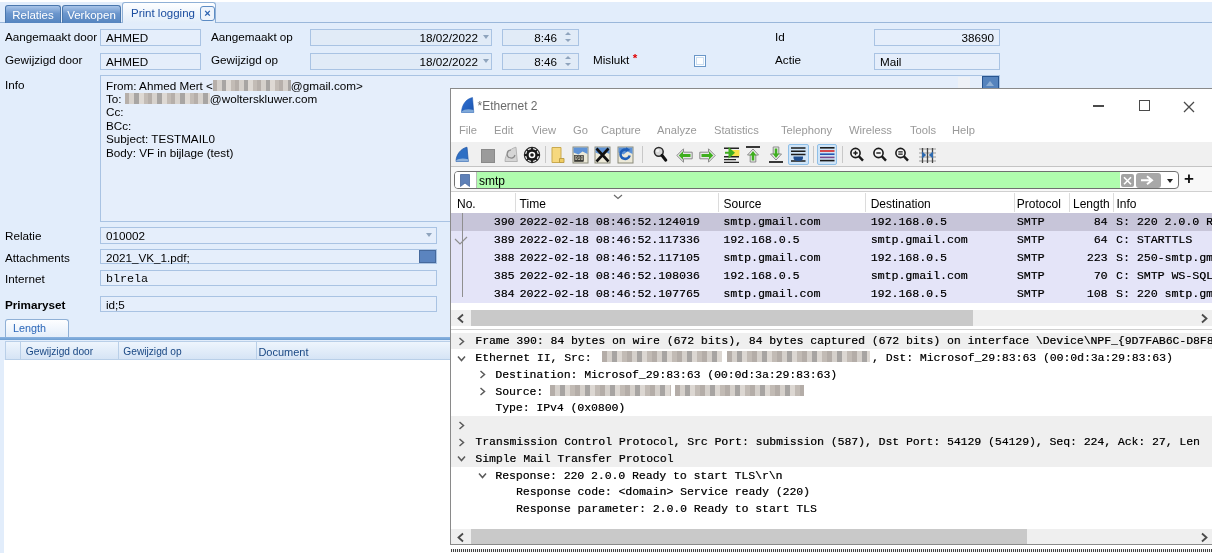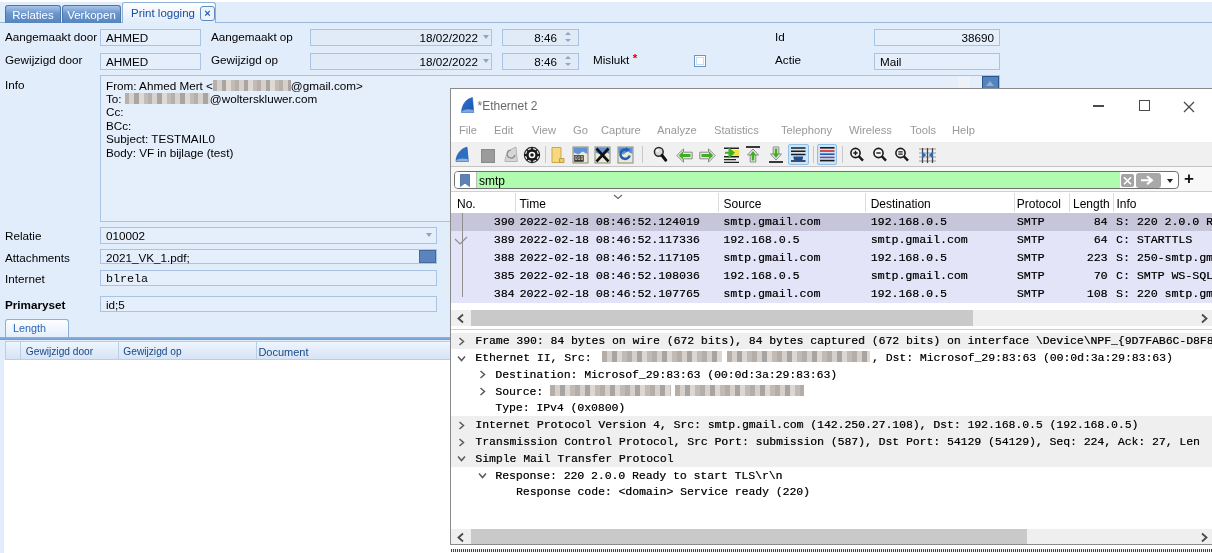--- a/index.html
+++ b/index.html
@@ -392,31 +392,32 @@
     <div class="dl" style="top:40.3px;"><svg class="ar" width="9" height="9" style="left:26.7px;">
           <path d="M2.5,1 L6.5,4.5 L2.5,8" stroke="#5a5a5a" stroke-width="1.5" fill="none"></path>
         </svg><span style="left:44.3px;">Destination: Microsof_29:83:63 (00:0d:3a:29:83:63)</span></div>
     <div class="dl" style="top:57.1px;"><svg class="ar" width="9" height="9" style="left:26.7px;">
           <path d="M2.5,1 L6.5,4.5 L2.5,8" stroke="#5a5a5a" stroke-width="1.5" fill="none"></path>
         </svg><span style="left:44.3px;">Source:</span>
       <span class="blur" style="left:99px;width:121px;"></span><span class="blur" style="left:224px;width:129px;"></span></div>
     <div class="dl" style="top:73.9px;"><span style="left:44.3px;">Type: IPv4 (0x0800)</span></div>
     <div class="dl" style="top:90.7px;"><svg class="ar" width="9" height="9" style="left:5.7px;">
           <path d="M2.5,1 L6.5,4.5 L2.5,8" stroke="#5a5a5a" stroke-width="1.5" fill="none"></path>
-        </svg><span style="left:24.3px;">Internet Protocol Version 4, Src: smtp.gmail.com (142.250.27.108), Dst: 192.168.0.5 (192.168.0.5)</span></div>
+        </svg></div>
     <div class="dl" style="top:107.5px;"><svg class="ar" width="9" height="9" style="left:5.7px;">
           <path d="M2.5,1 L6.5,4.5 L2.5,8" stroke="#5a5a5a" stroke-width="1.5" fill="none"></path>
         </svg><span style="left:24.3px;">Transmission Control Protocol, Src Port: submission (587), Dst Port: 54129 (54129), Seq: 224, Ack: 27, Len</span></div>
     <div class="dl" style="top:124.3px;"><svg class="ar" width="9" height="9" style="left:5.7px;">
           <path d="M1,2.5 L4.5,6.5 L8,2.5" stroke="#5a5a5a" stroke-width="1.5" fill="none"></path>
         </svg><span style="left:24.3px;">Simple Mail Transfer Protocol</span></div>
     <div class="dl" style="top:141.1px;"><svg class="ar" width="9" height="9" style="left:26.7px;">
           <path d="M1,2.5 L4.5,6.5 L8,2.5" stroke="#5a5a5a" stroke-width="1.5" fill="none"></path>
         </svg><span style="left:44.3px;">Response: 220 2.0.0 Ready to start TLS\r\n</span></div>
     <div class="dl" style="top:157.9px;"><span style="left:65px;">Response code: &lt;domain&gt; Service ready (220)</span></div>
+    <div class="dl" style="top:174.7px;"><span style="left:65px;">Response parameter: 2.0.0 Ready to start TLS</span></div>
   </div>
 
   <div class="ab" style="left:0;top:440px;width:762px;height:15.5px;background:#efefef;">
     <svg class="ab" width="10" height="11" style="left:5px;top:2.5px;">
         <path d="M7,1.5 L2.5,5.5 L7,9.5" stroke="#4a4a4a" stroke-width="1.8" fill="none"></path>
       </svg>
     <div class="ab" style="left:20px;top:0;width:556px;height:100%;background:#c9c9c9;"></div>
     <svg class="ab" width="10" height="11" style="left:748px;top:2.5px;">
         <path d="M3,1.5 L7.5,5.5 L3,9.5" stroke="#4a4a4a" stroke-width="1.8" fill="none"></path>
       </svg>

